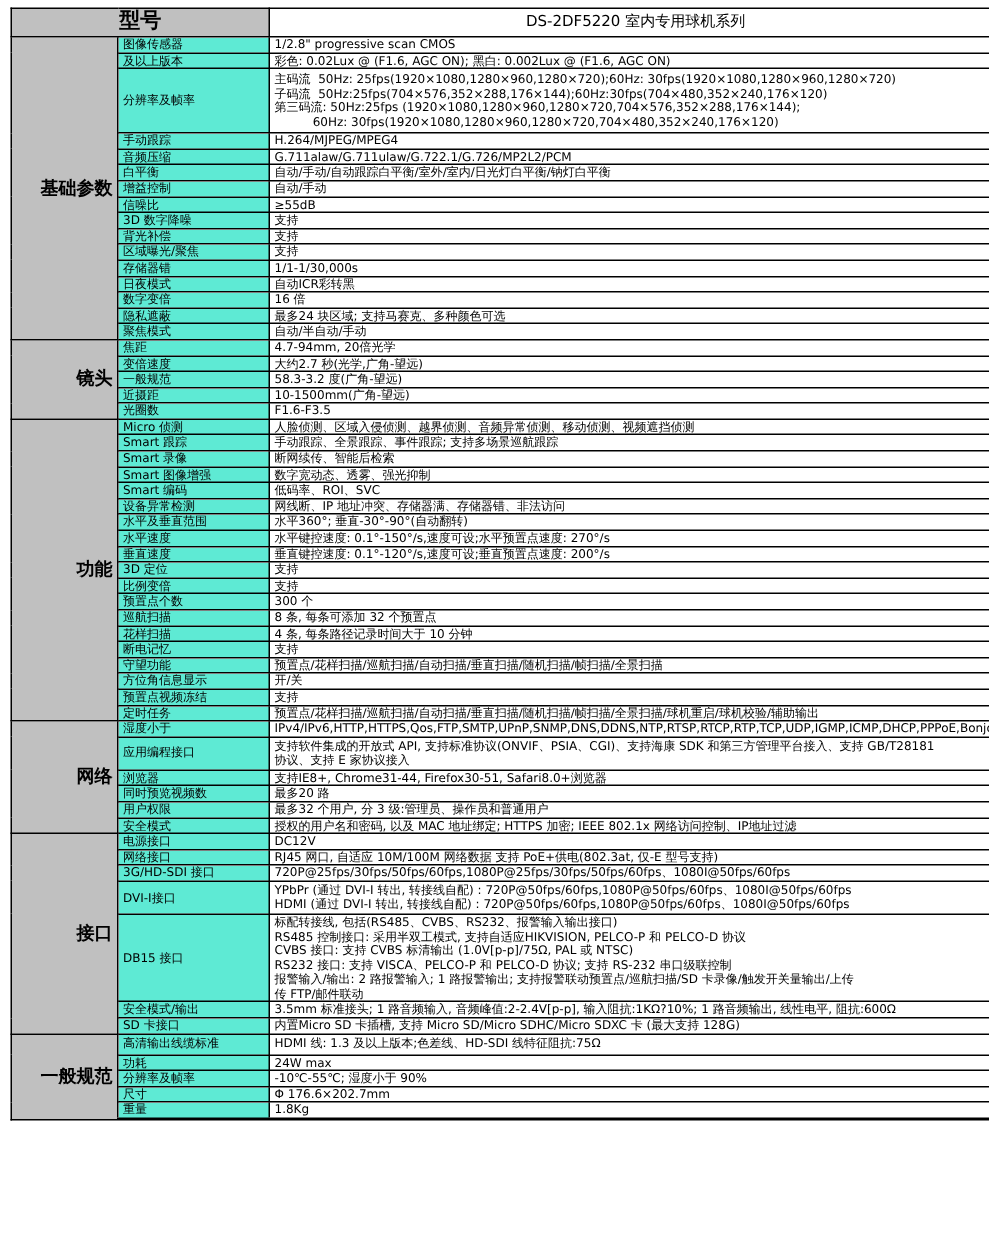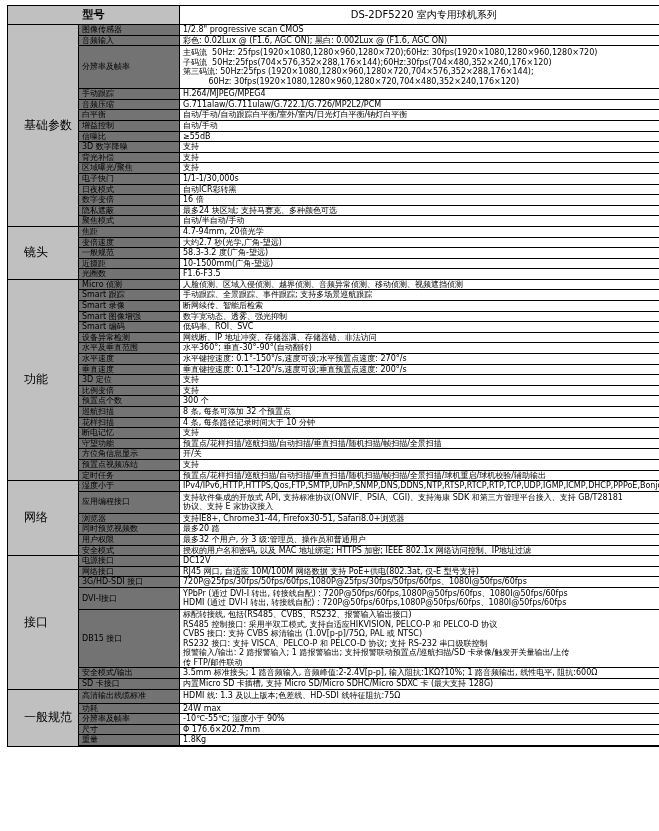--- a/index.html
+++ b/index.html
@@ -1,23 +1,23 @@
 <!DOCTYPE html>
 <html><head>
 <meta charset="utf-8">
 <style>
   html, body { margin:0; padding:0; background:#ffffff; }
   body { width:659px; height:831px; overflow:hidden; font-family:"DejaVu Sans","Liberation Sans",sans-serif; color:#000; }
   table { position:absolute; left:7px; top:5px; border-collapse:collapse; width:660px; table-layout:fixed; font-size:8px; line-height:9.6px; }
   td { border:1px solid #000; padding:0 3px; vertical-align:middle; white-space:nowrap; overflow:hidden; }
-  td.cat { background:#c0c0c0; font-weight:normal; font-size:12px; text-align:left; padding-left:16px; }
-  td.lab { background:#737373; }
+  td.cat { background:#c0c0c0; font-weight:bold; font-size:12px; text-align:right; padding-left:6px; }
+  td.lab { background:#5eead4; }
   td.val { background:#ffffff; border-right:none; }
   tr.head td { height:18px; font-size:10px; }
-  tr.head td.hl { background:#c0c0c0; font-weight:bold; text-align:center; font-size:11px; }
+  tr.head td.hl { background:#c0c0c0; font-weight:bold; text-align:center; font-size:14px; }
   tr.head td.hv { text-align:center; }
   .ml { white-space:pre; }
   .bottom { border-bottom:2px solid #000; }
 </style>
 </head>
 <body>
 
 <table>
   <colgroup>
     <col style="width:71px">
@@ -28,21 +28,21 @@
     <tr class="head">
       <td class="hl" colspan="2">型号</td>
       <td class="val hv">DS-2DF5220 室内专用球机系列</td>
     </tr>
   <tr style="height: 10px;">
         <td class="cat" rowspan="16">基础参数</td>
         <td class="lab">图像传感器</td>
         <td class="val">1/2.8" progressive scan CMOS</td>
       </tr>
       <tr style="height: 10px;">
-        <td class="lab">音频输入</td>
+        <td class="lab">及以上版本</td>
         <td class="val">彩色: 0.02Lux @ (F1.6, AGC ON); 黑白: 0.002Lux @ (F1.6, AGC ON)</td>
       </tr>
       <tr style="height: 43px;">
         <td class="lab">分辨率及帧率</td>
         <td class="val ml">主码流  50Hz: 25fps(1920×1080,1280×960,1280×720);60Hz: 30fps(1920×1080,1280×960,1280×720)
 子码流  50Hz:25fps(704×576,352×288,176×144);60Hz:30fps(704×480,352×240,176×120)
 第三码流: 50Hz:25fps (1920×1080,1280×960,1280×720,704×576,352×288,176×144);
           60Hz: 30fps(1920×1080,1280×960,1280×720,704×480,352×240,176×120)</td>
       </tr>
       <tr style="height: 10px;">
@@ -71,21 +71,21 @@
       </tr>
       <tr style="height: 10px;">
         <td class="lab">背光补偿</td>
         <td class="val">支持</td>
       </tr>
       <tr style="height: 10px;">
         <td class="lab">区域曝光/聚焦</td>
         <td class="val">支持</td>
       </tr>
       <tr style="height: 10px;">
-        <td class="lab">电子快门</td>
+        <td class="lab">存储器错</td>
         <td class="val">1/1-1/30,000s</td>
       </tr>
       <tr style="height: 10px;">
         <td class="lab">日夜模式</td>
         <td class="val">自动ICR彩转黑</td>
       </tr>
       <tr style="height: 10px;">
         <td class="lab">数字变倍</td>
         <td class="val">16 倍</td>
       </tr>

